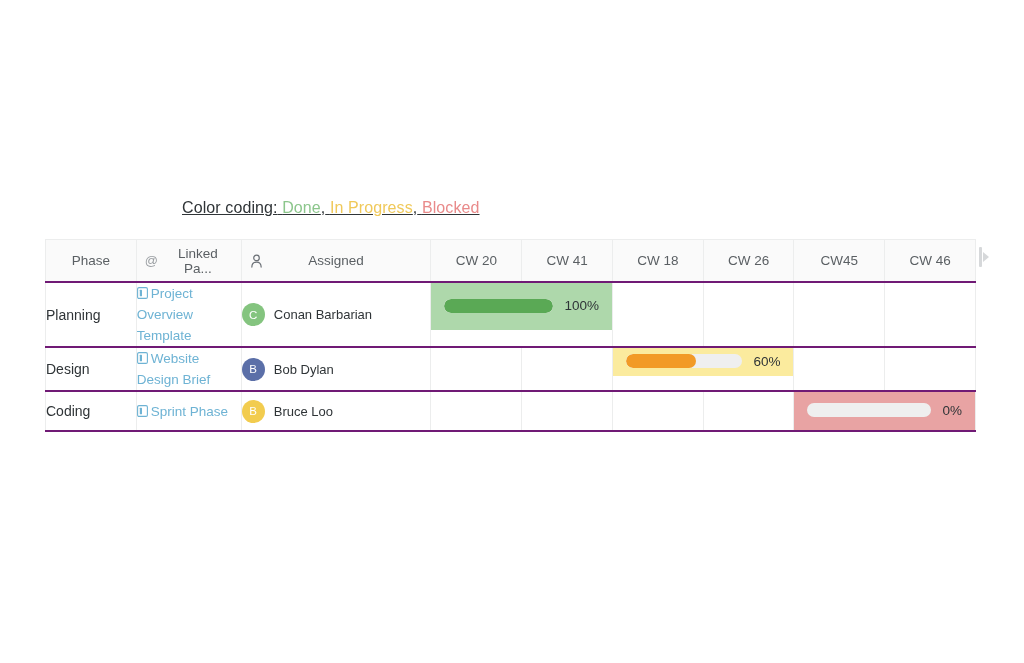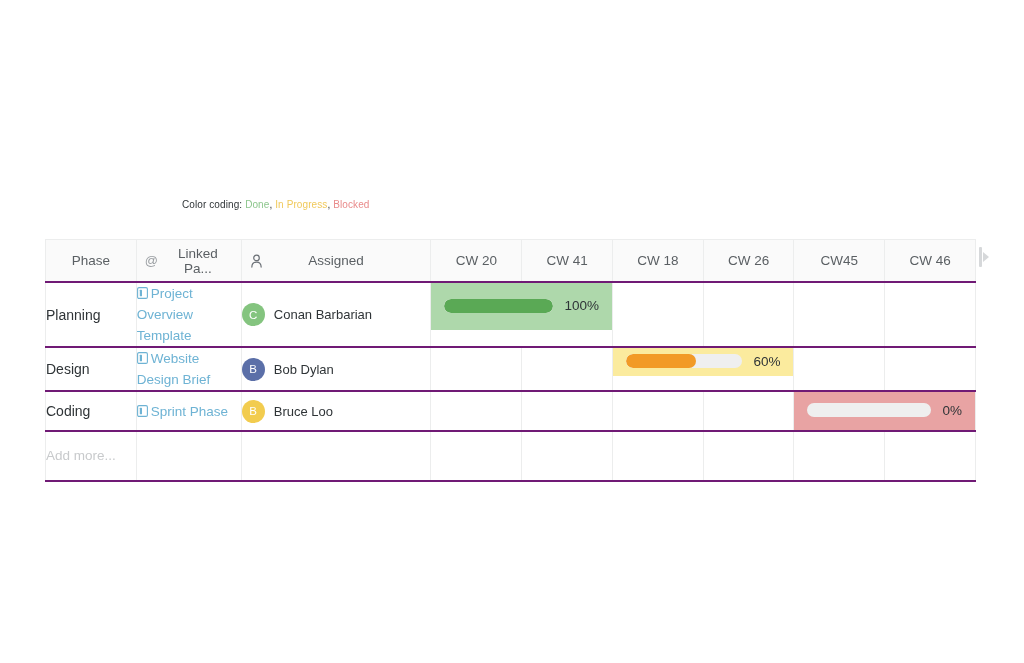--- a/index.html
+++ b/index.html
@@ -14,24 +14,25 @@
     -webkit-font-smoothing: antialiased;
     overflow: hidden;
     position: relative;
   }
 
   
   .legend {
     position: absolute;
     left: 182px;
     top: 199px;
-    font-size: 10px;
+    font-size: 16px;
     color: #2f3437;
     white-space: nowrap;
     letter-spacing: .1px;
+    text-decoration: underline;
   }
   .legend .lead { color: #2f3437; }
   .legend .done { color: #8cc68c; }
   .legend .prog { color: #f0c95a; }
   .legend .blocked { color: #e98a8a; }
   .legend .sep { color: #2f3437; }
 
   
   .table-wrap {
     position: absolute;
@@ -371,31 +372,20 @@
       <td class="bar-cell" colspan="2">
         <div class="block red">
           <span class="track">
             <span class="fill" style="width:0%"></span>
           </span>
           <span class="pct">0%</span>
         </div>
       </td>
     </tr>
 
-    <tr class="r-add">
-      <td class="addmore">Add more...</td>
-      <td></td>
-      <td></td>
-      <td></td>
-      <td></td>
-      <td></td>
-      <td></td>
-      <td></td>
-      <td></td>
-    </tr>
   </tbody>
 </table>
 </div>
 
 <div class="resize-handle">
   <span class="hbar"></span>
   <span class="harrow"></span>
 </div>
 
 </body></html>

